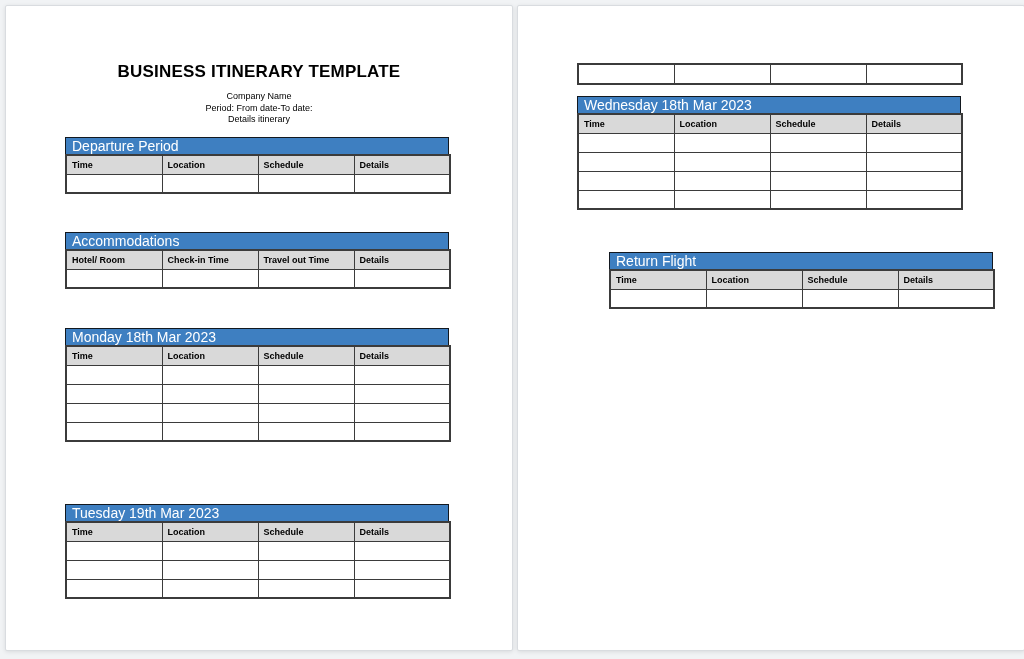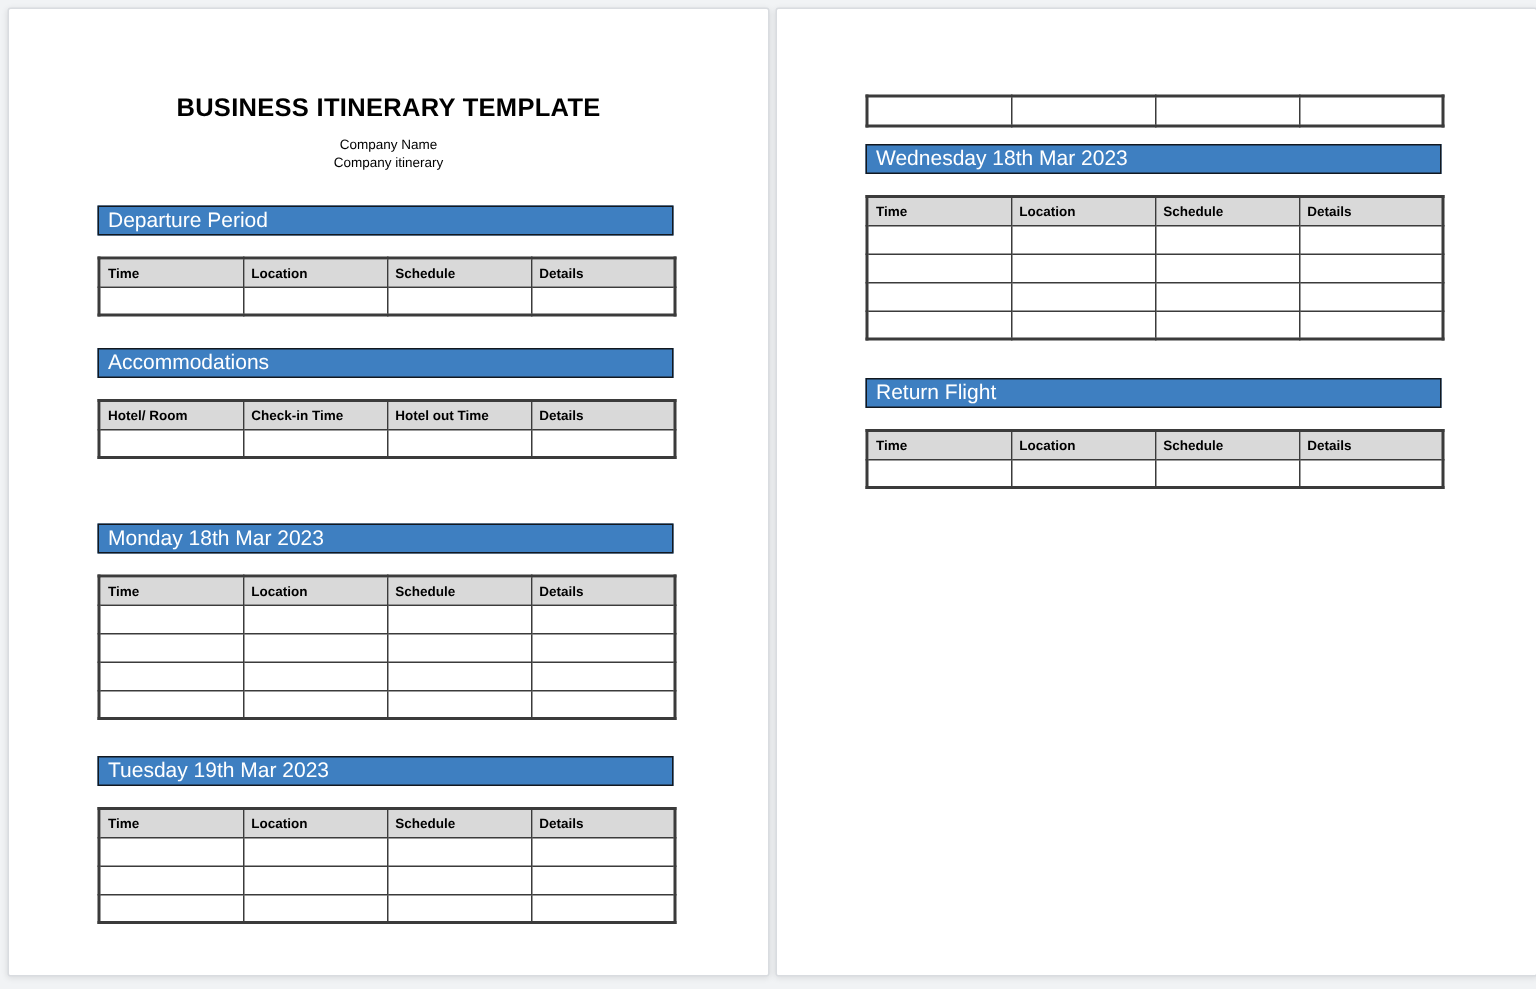--- a/index.html
+++ b/index.html
@@ -43,21 +43,21 @@
     box-sizing: border-box;
     width: 384px; height: 20px;
     background: var(--accent-blue, #3e7fc1);
     border: 1.5px solid var(--bar-border, #12181f);
     color: var(--bar-text, #fff);
     font-size: 14px; line-height: 16.5px;
     padding-left: 6px;
   }
 
   table.itin {
-    position: absolute; top: 34px; left: 0;
+    position: absolute; top: 17px; left: 0;
     border-collapse: collapse;
     table-layout: fixed;
     width: 384px;
     border: 2px solid var(--cell-border, #3b3b3b);
   }
   table.itin.cont { top: 0; }
   table.itin th, table.itin td {
     border: 1.4px solid var(--cell-border, #3b3b3b);
     width: 96px;
     box-sizing: border-box;
@@ -67,35 +67,36 @@
     height: 19px;
     background: var(--header-fill, #d9d9d9);
     font-size: 9px; font-weight: bold; color: #000;
     text-align: left; padding: 0 0 0 5px;
   }
   table.itin td { height: 19px; background: #fff; font-size: 9px; }
   table.itin.cont td { height: 20px; }
 
   
   .lp-s0 { top: 131px; } .lp-s1 { top: 226px; }
-  .lp-s2 { top: 322px; margin-top: 21px; } .lp-s3 { top: 478px; margin-top: 20px; }
+  .lp-s2 { top: 322px; } .lp-s3 { top: 478px; margin-top: 20px; }
   .rp-cont { top: 57px; height: 22px; }
-  .rp-s0 { top: 90px; }  .rp-s1 { top: 246px; }
+  .rp-s0 { top: 90px; }  .rp-s1 { top: 246px; margin-left: 32px; }
 </style>
 </head>
 <body style="--canvas-bg: #f1f3f5; --page-bg: #ffffff; --accent-blue: #3e7fc1; --bar-border: #12181f; --bar-text: #ffffff; --header-fill: #d9d9d9; --cell-border: #3b3b3b; --title-color: #000000;">
 
 <div class="canvas">
 
   <div class="page page-left">
     <h1 class="doc-title">BUSINESS ITINERARY TEMPLATE</h1>
 
     <div class="subtitle-block">
       <div>Company Name</div>
-      <div>Company itinerary</div>
+      <div>Period: From date-To date:</div>
+      <div>Details itinerary</div>
     </div>
 
     <section class="block lp-s0">
       <div class="bar">Departure Period</div>
       <table class="itin">
           <thead>
             <tr>
               <th>Time</th>
               <th>Location</th>
               <th>Schedule</th>
@@ -113,21 +114,21 @@
         </table>
     </section>
 
     <section class="block lp-s1">
       <div class="bar">Accommodations</div>
       <table class="itin">
           <thead>
             <tr>
               <th>Hotel/ Room</th>
               <th>Check-in Time</th>
-              <th>Hotel out Time</th>
+              <th>Travel out Time</th>
               <th>Details</th>
             </tr>
           </thead>
           <tbody>
             <tr>
               <td>&nbsp;</td>
               <td>&nbsp;</td>
               <td>&nbsp;</td>
               <td>&nbsp;</td>
             </tr>

